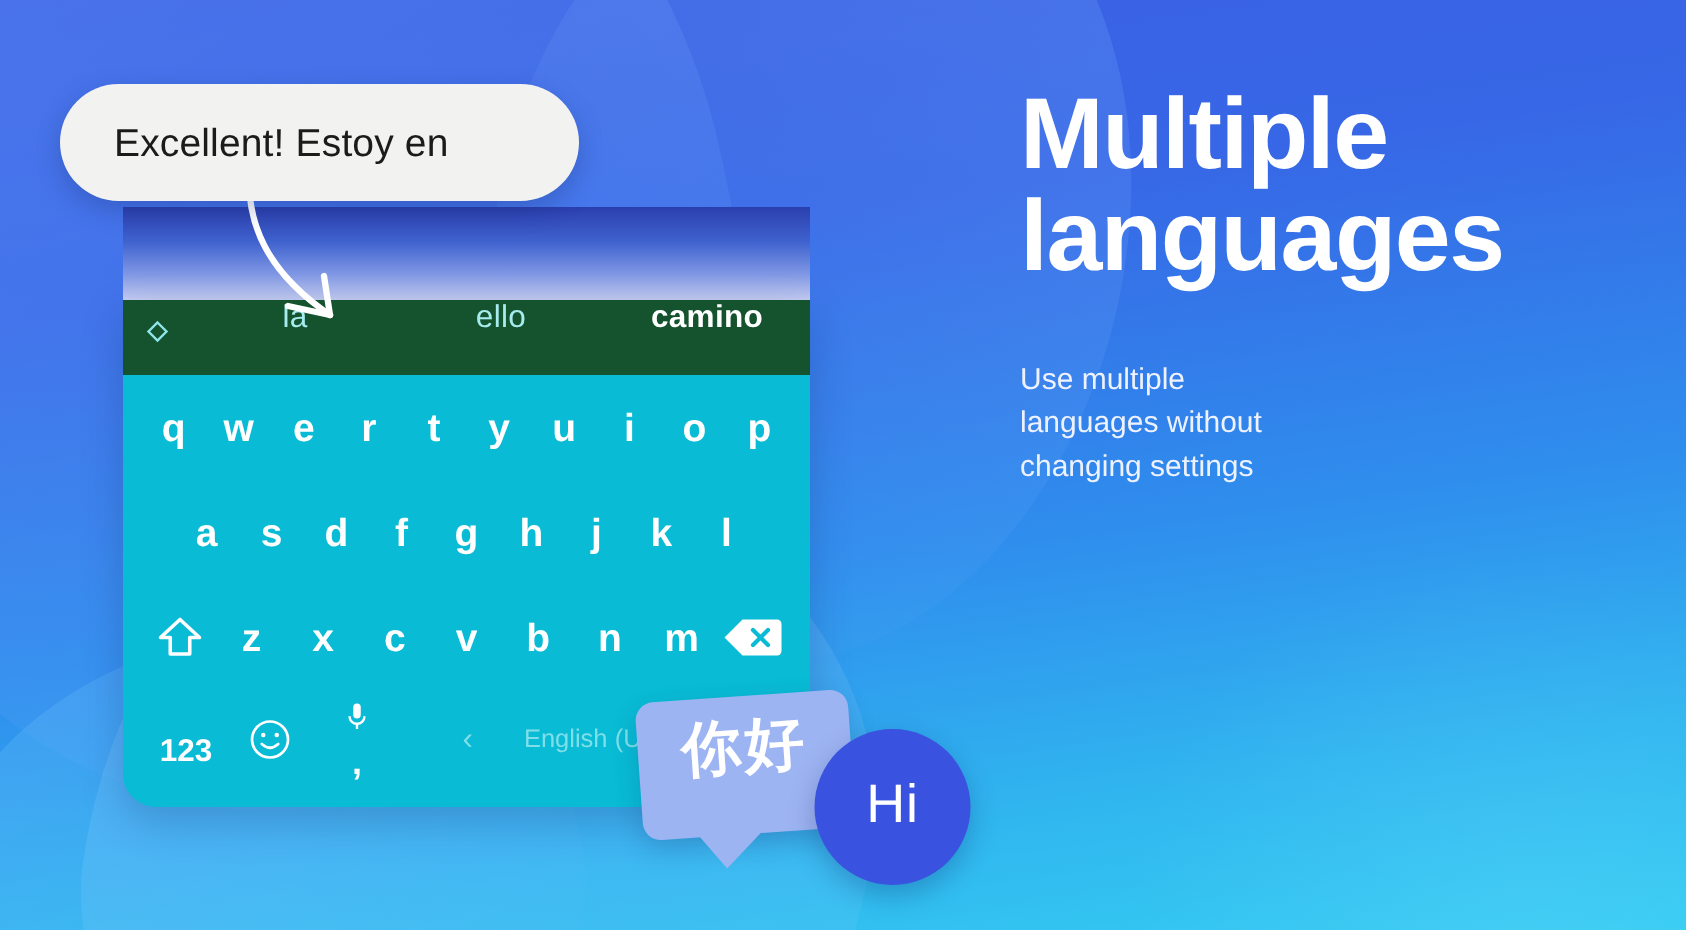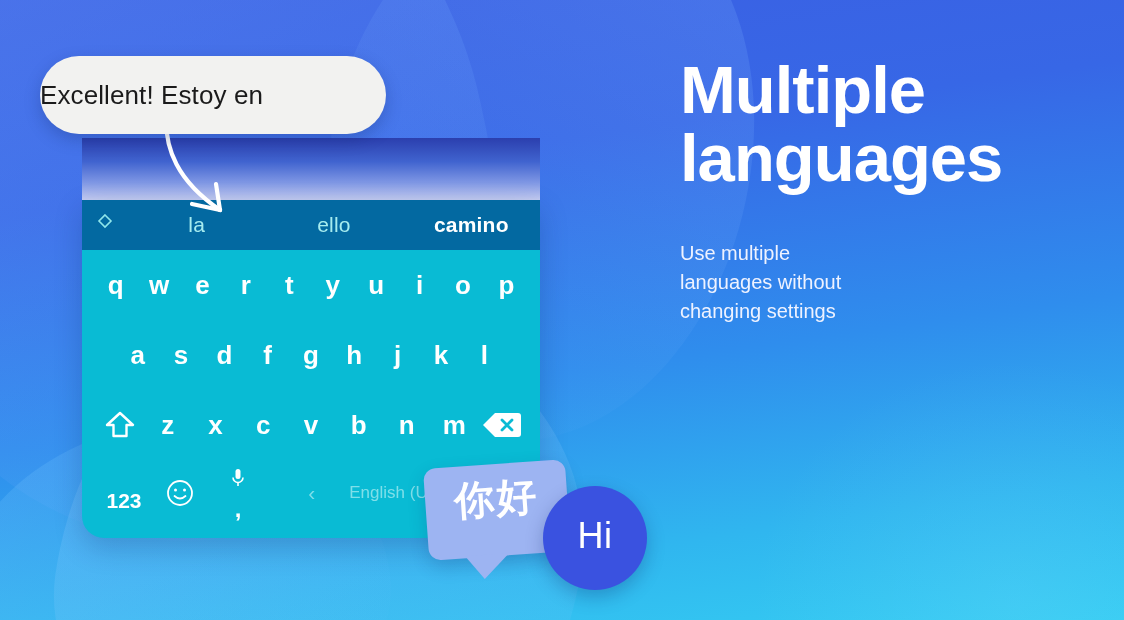--- a/index.html
+++ b/index.html
@@ -75,23 +75,22 @@
     left: 0; top: 62px;
     width: 458px; height: 338px;
     background: #09bbd4;
     border-radius: 0 0 22px 22px;
     overflow: hidden;
     box-shadow: 0 10px 28px rgba(10,30,90,0.22);
   }
   .kb-suggest {
     position: relative;
     height: 50px;
-    background: #0369a1;
+    background: #14532d;
     display: flex;
-    align-items: center;
   }
   .sg-expand {
     width: 46px;
     display: flex;
     align-items: center;
     justify-content: center;
     color: #8fe6ea;
   }
   .sg-word {
     flex: 1;
@@ -178,20 +177,21 @@
     top: 56px;
     width: 346px;
     height: 78px;
     background: #f2f2f0;
     border-radius: 40px;
     display: flex;
     align-items: center;
     box-shadow: 0 6px 16px rgba(15,35,95,0.25);
   }
   #tooltip .tt-text {
+    padding-left: 36px;
     color: #1b1b1b;
     font-size: 26px;
     letter-spacing: .1px;
     white-space: nowrap;
   }
   #arrow-svg {
     position: absolute;
     left: 150px;
     top: 118px;
     width: 160px;

